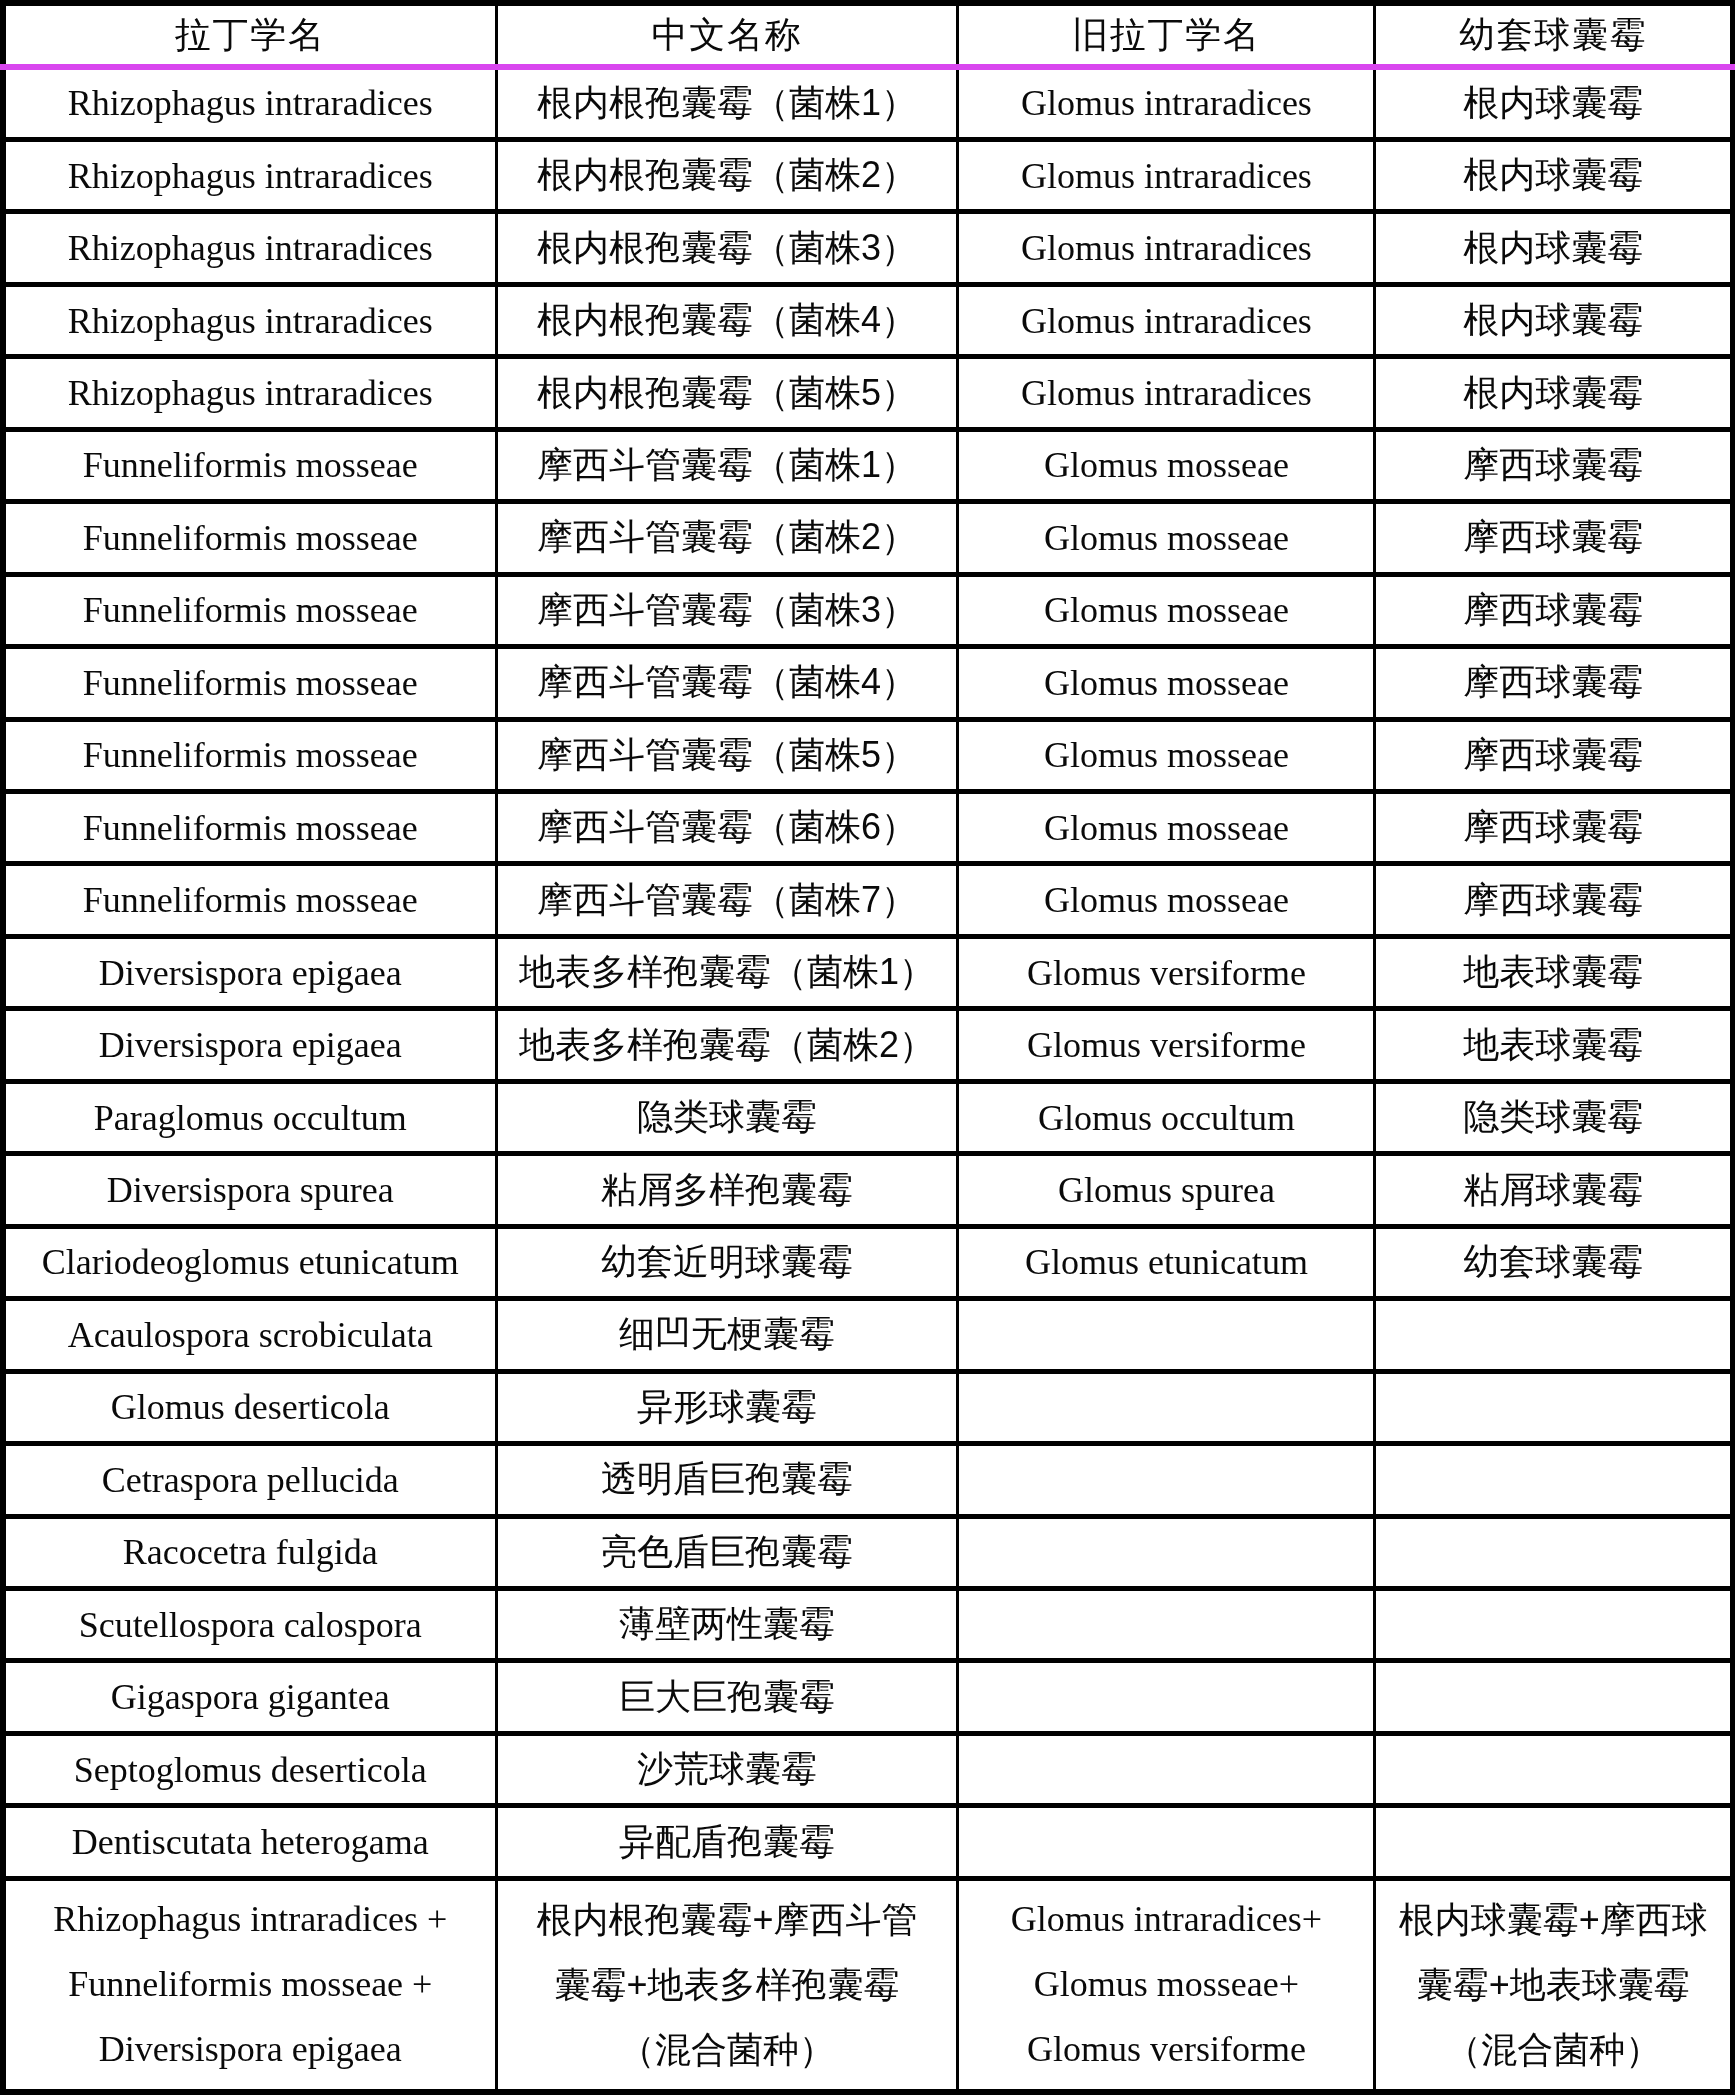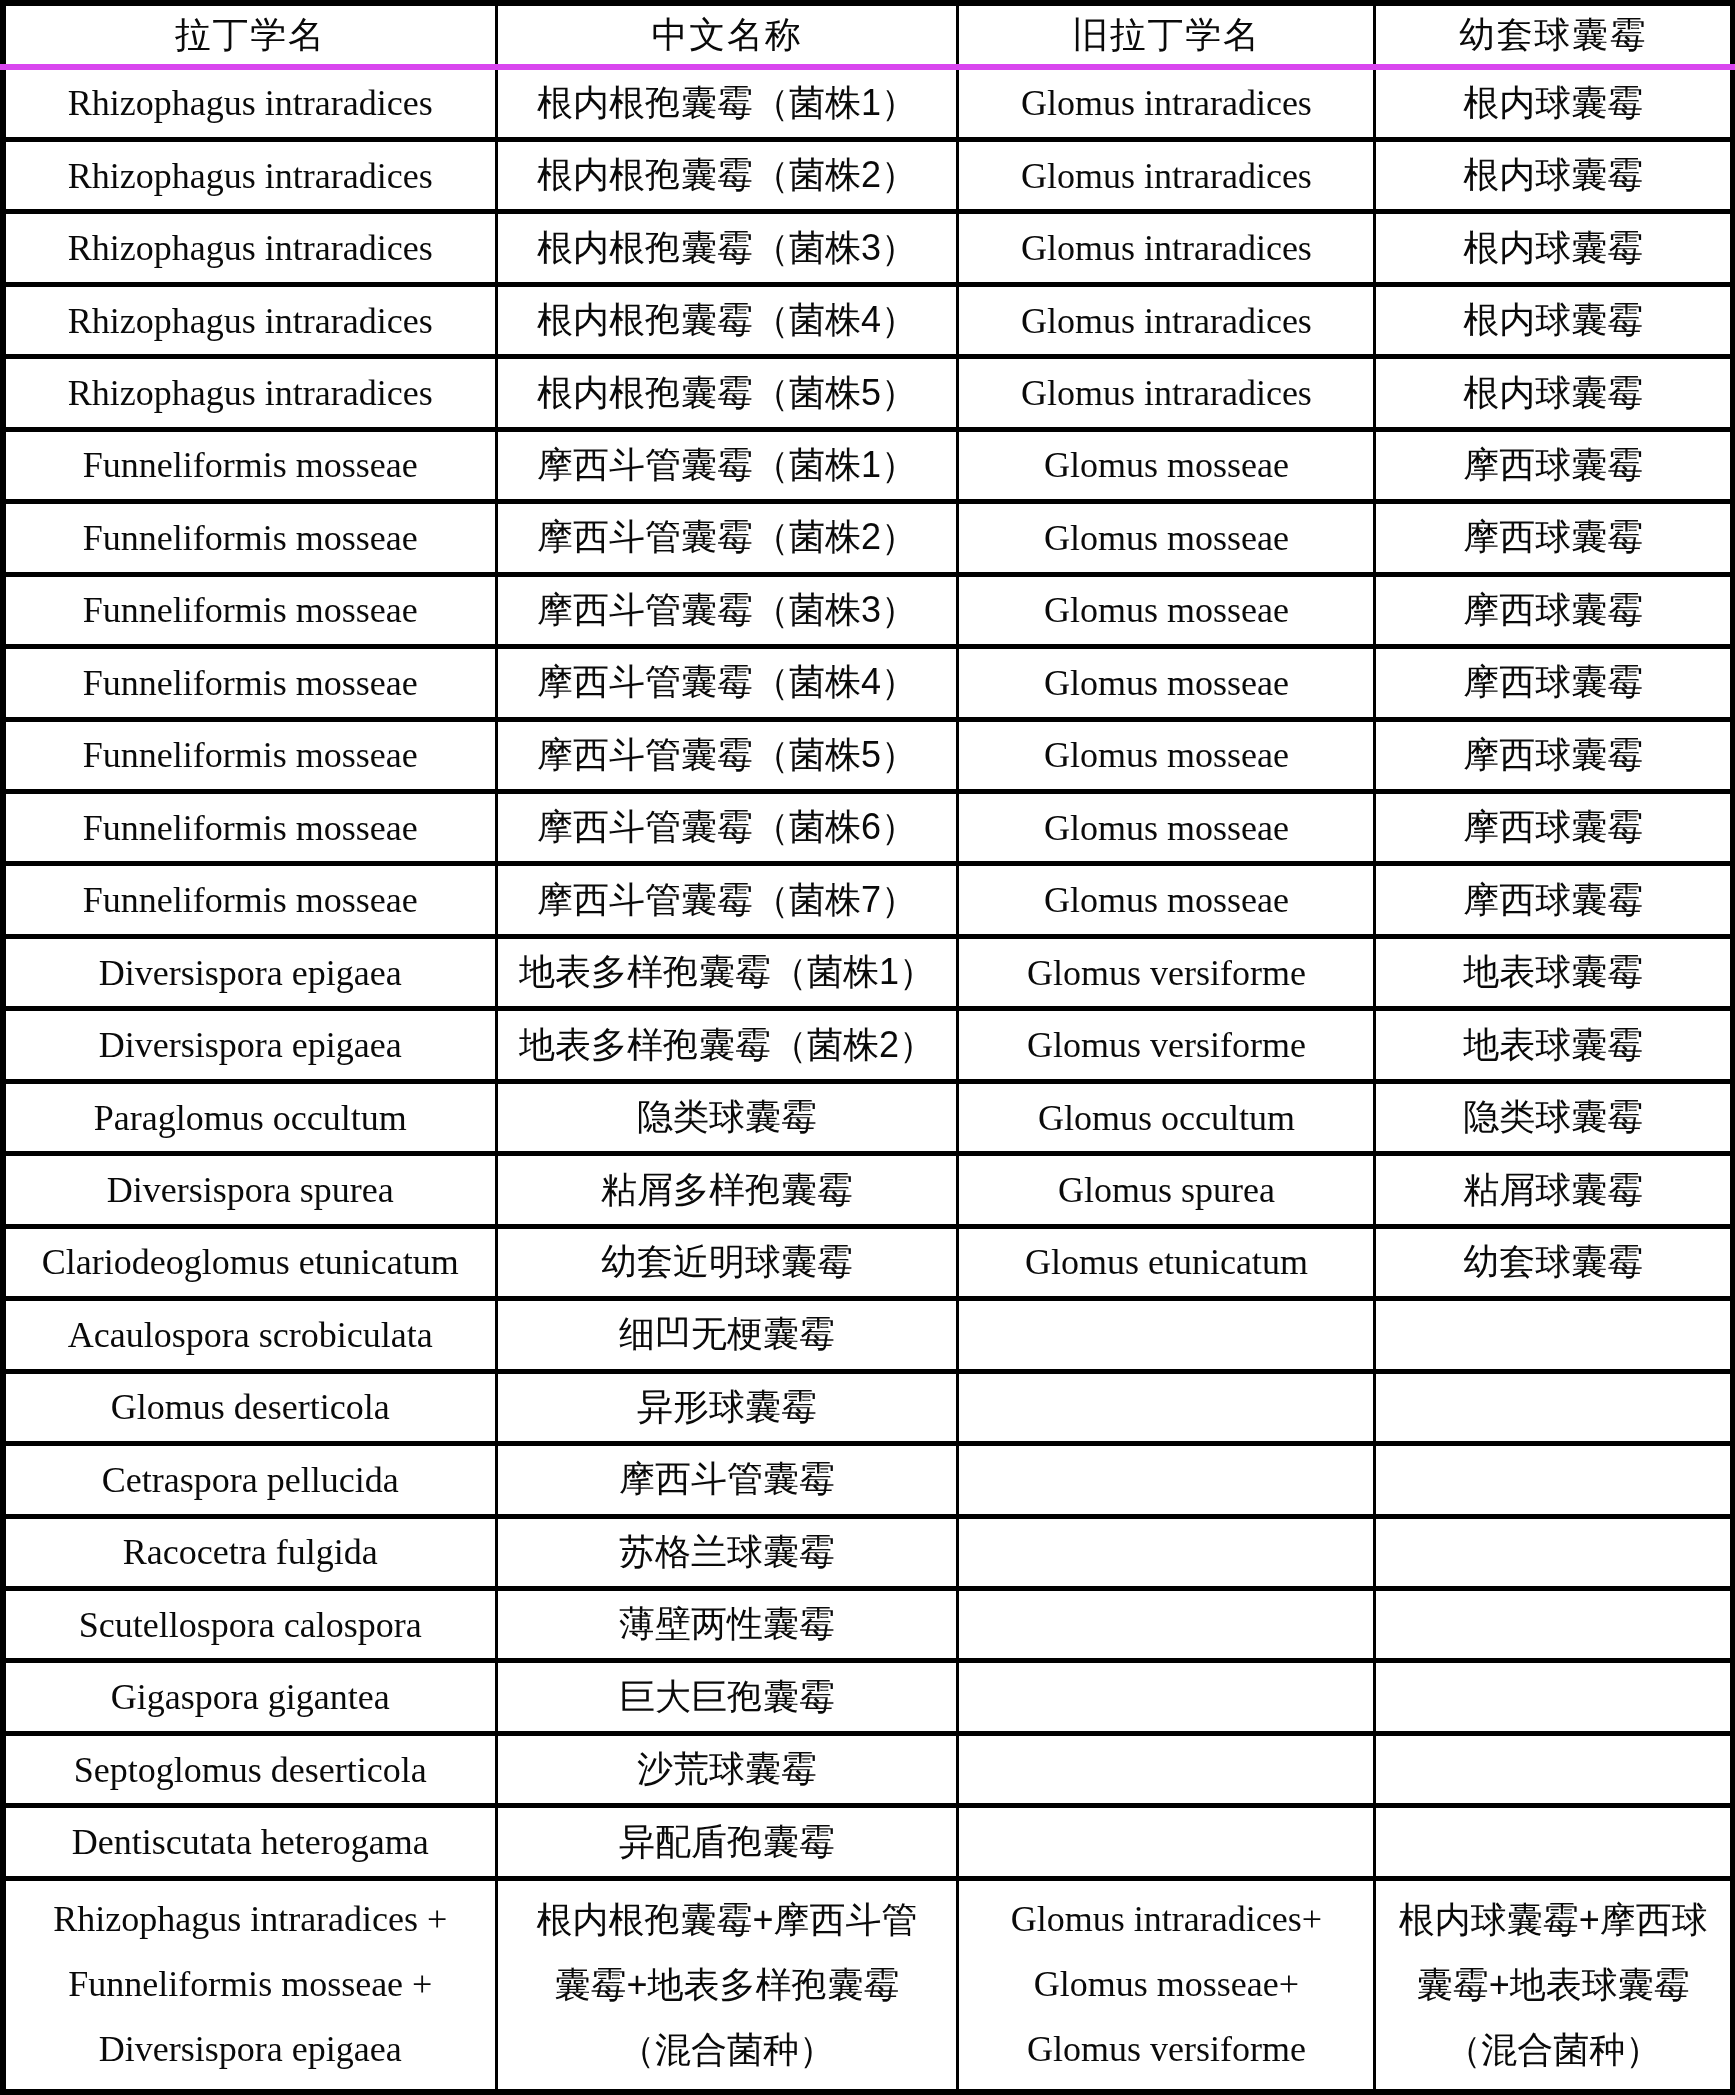--- a/index.html
+++ b/index.html
@@ -187,27 +187,27 @@
         <td class="cjk"></td>
       </tr>
       <tr>
         <td class="latin">Glomus deserticola</td>
         <td class="cjk">异形球囊霉</td>
         <td class="latin"></td>
         <td class="cjk"></td>
       </tr>
       <tr>
         <td class="latin">Cetraspora pellucida</td>
-        <td class="cjk">摩西斗管囊霉</td>
+        <td class="cjk">透明盾巨孢囊霉</td>
         <td class="latin"></td>
         <td class="cjk"></td>
       </tr>
       <tr>
         <td class="latin">Racocetra fulgida</td>
-        <td class="cjk">苏格兰球囊霉</td>
+        <td class="cjk">亮色盾巨孢囊霉</td>
         <td class="latin"></td>
         <td class="cjk"></td>
       </tr>
       <tr>
         <td class="latin">Scutellospora calospora</td>
         <td class="cjk">薄壁两性囊霉</td>
         <td class="latin"></td>
         <td class="cjk"></td>
       </tr>
       <tr>

